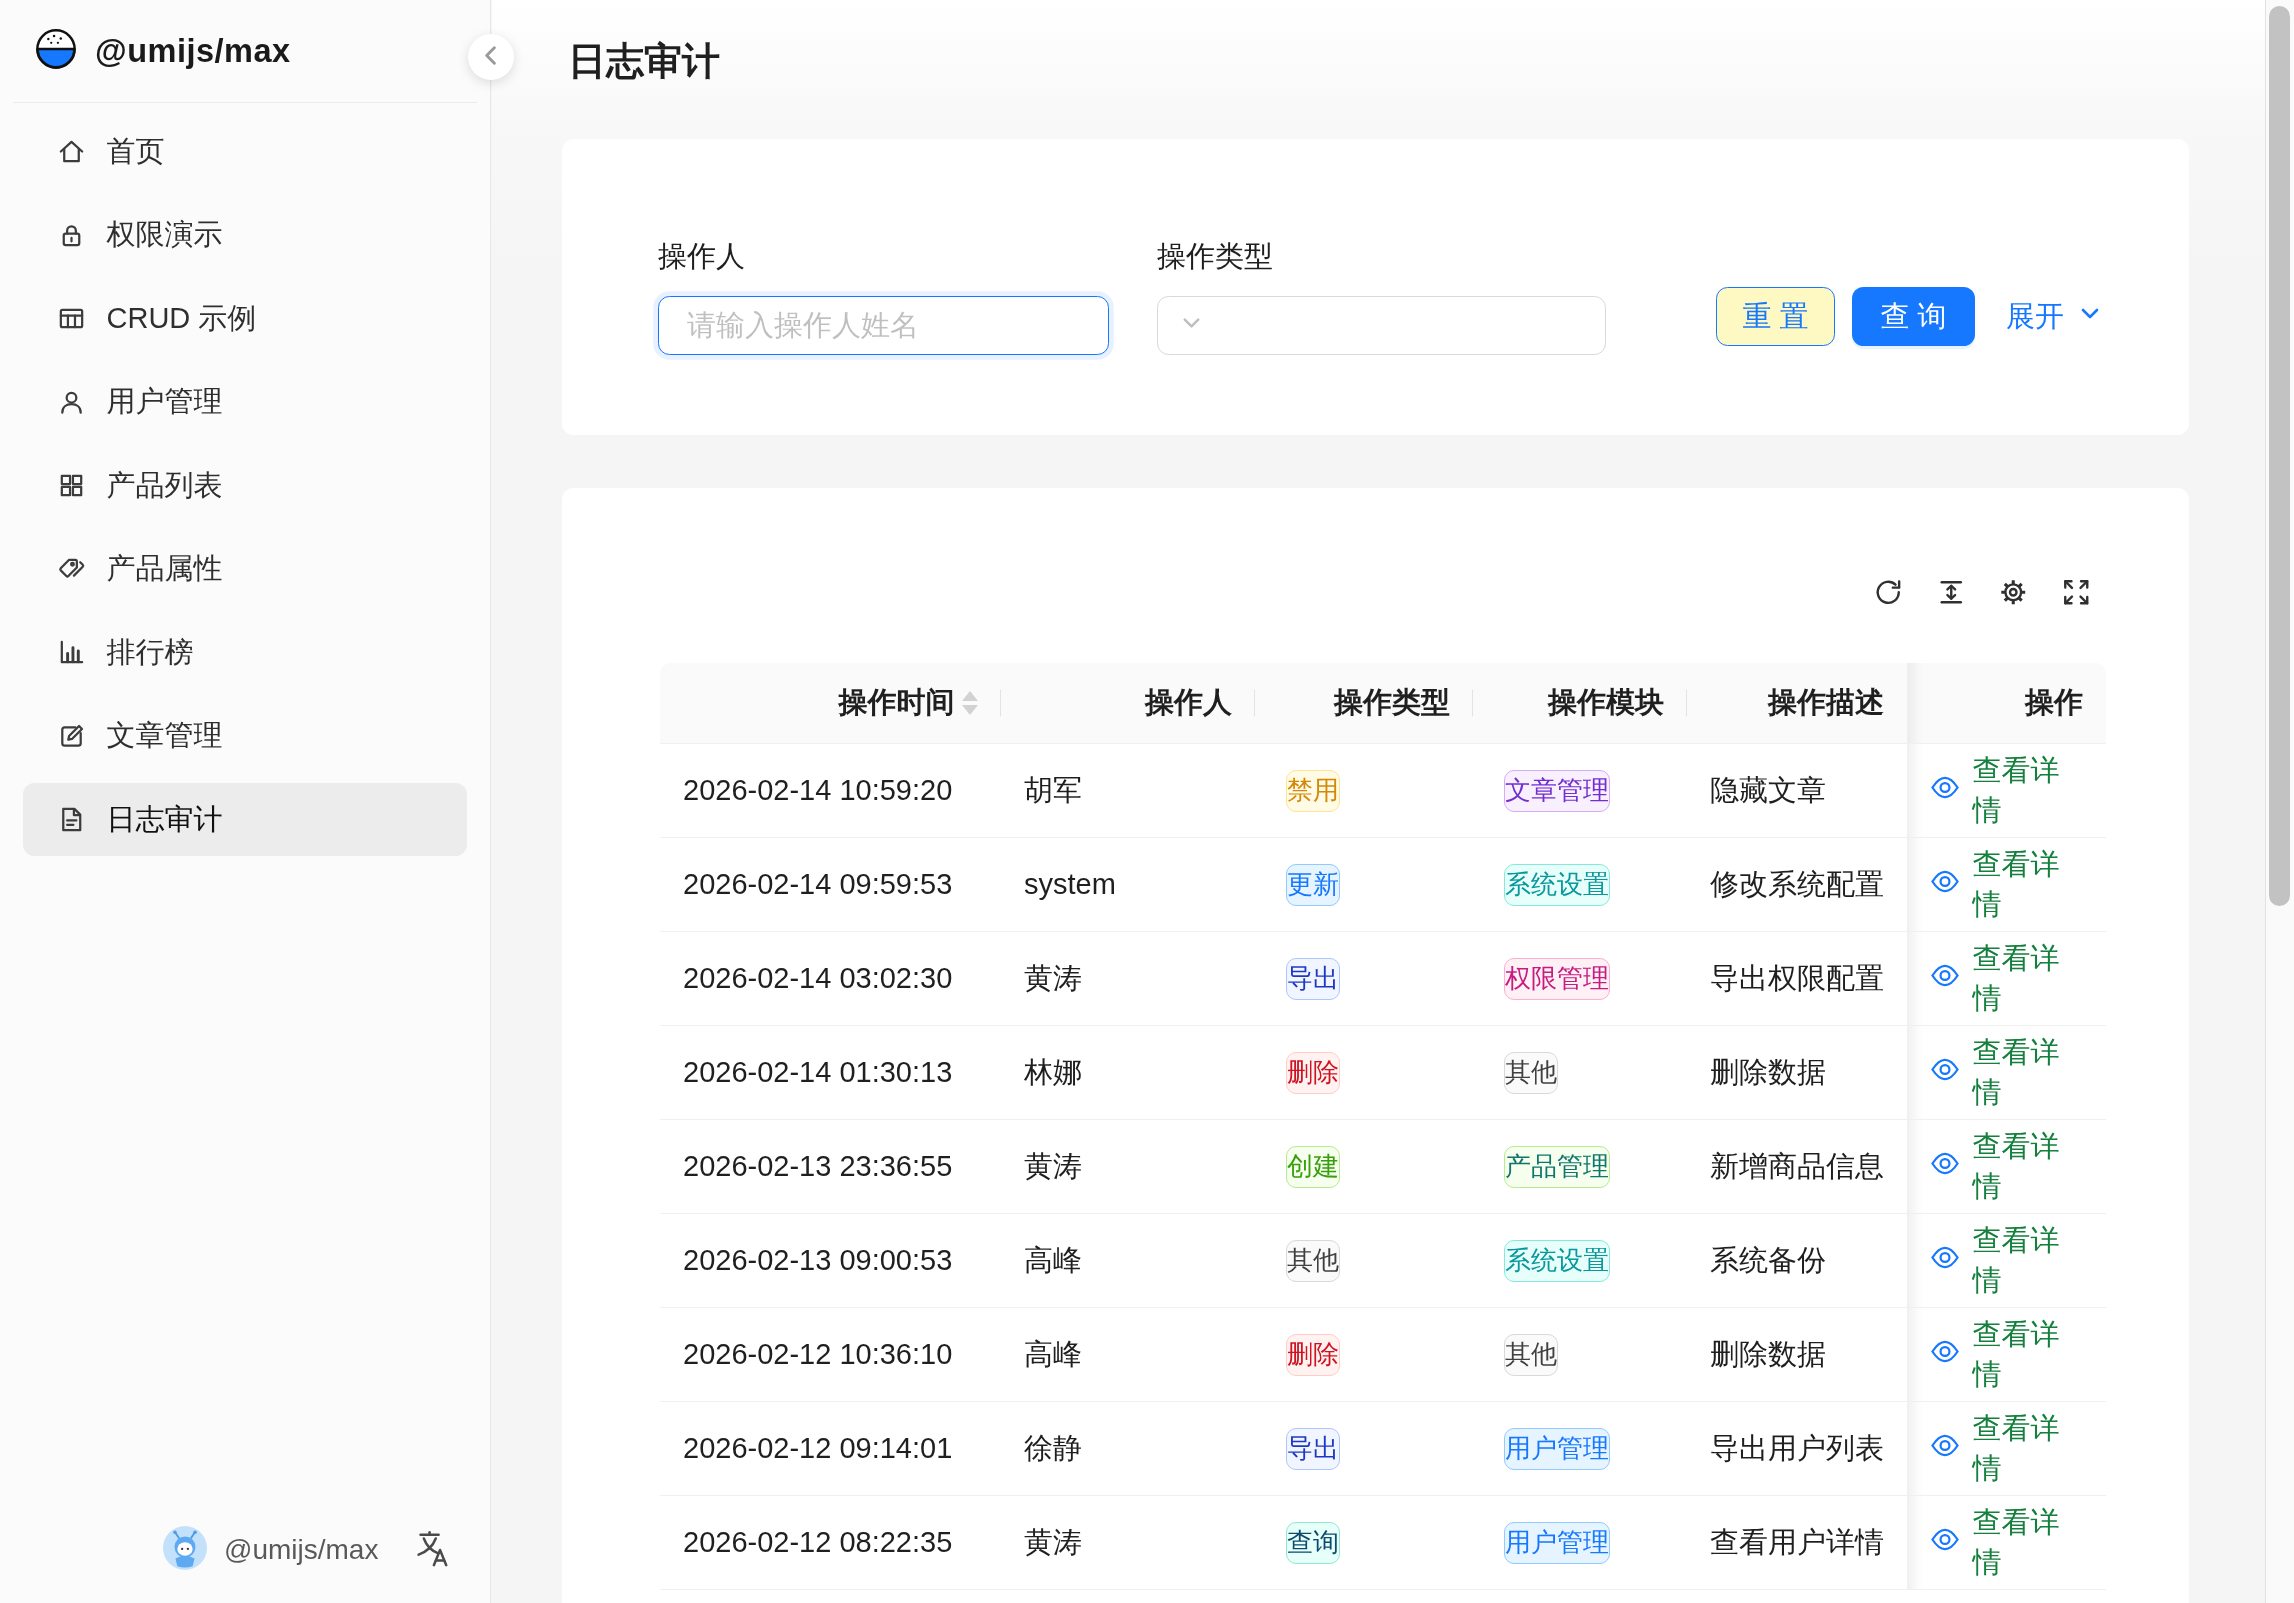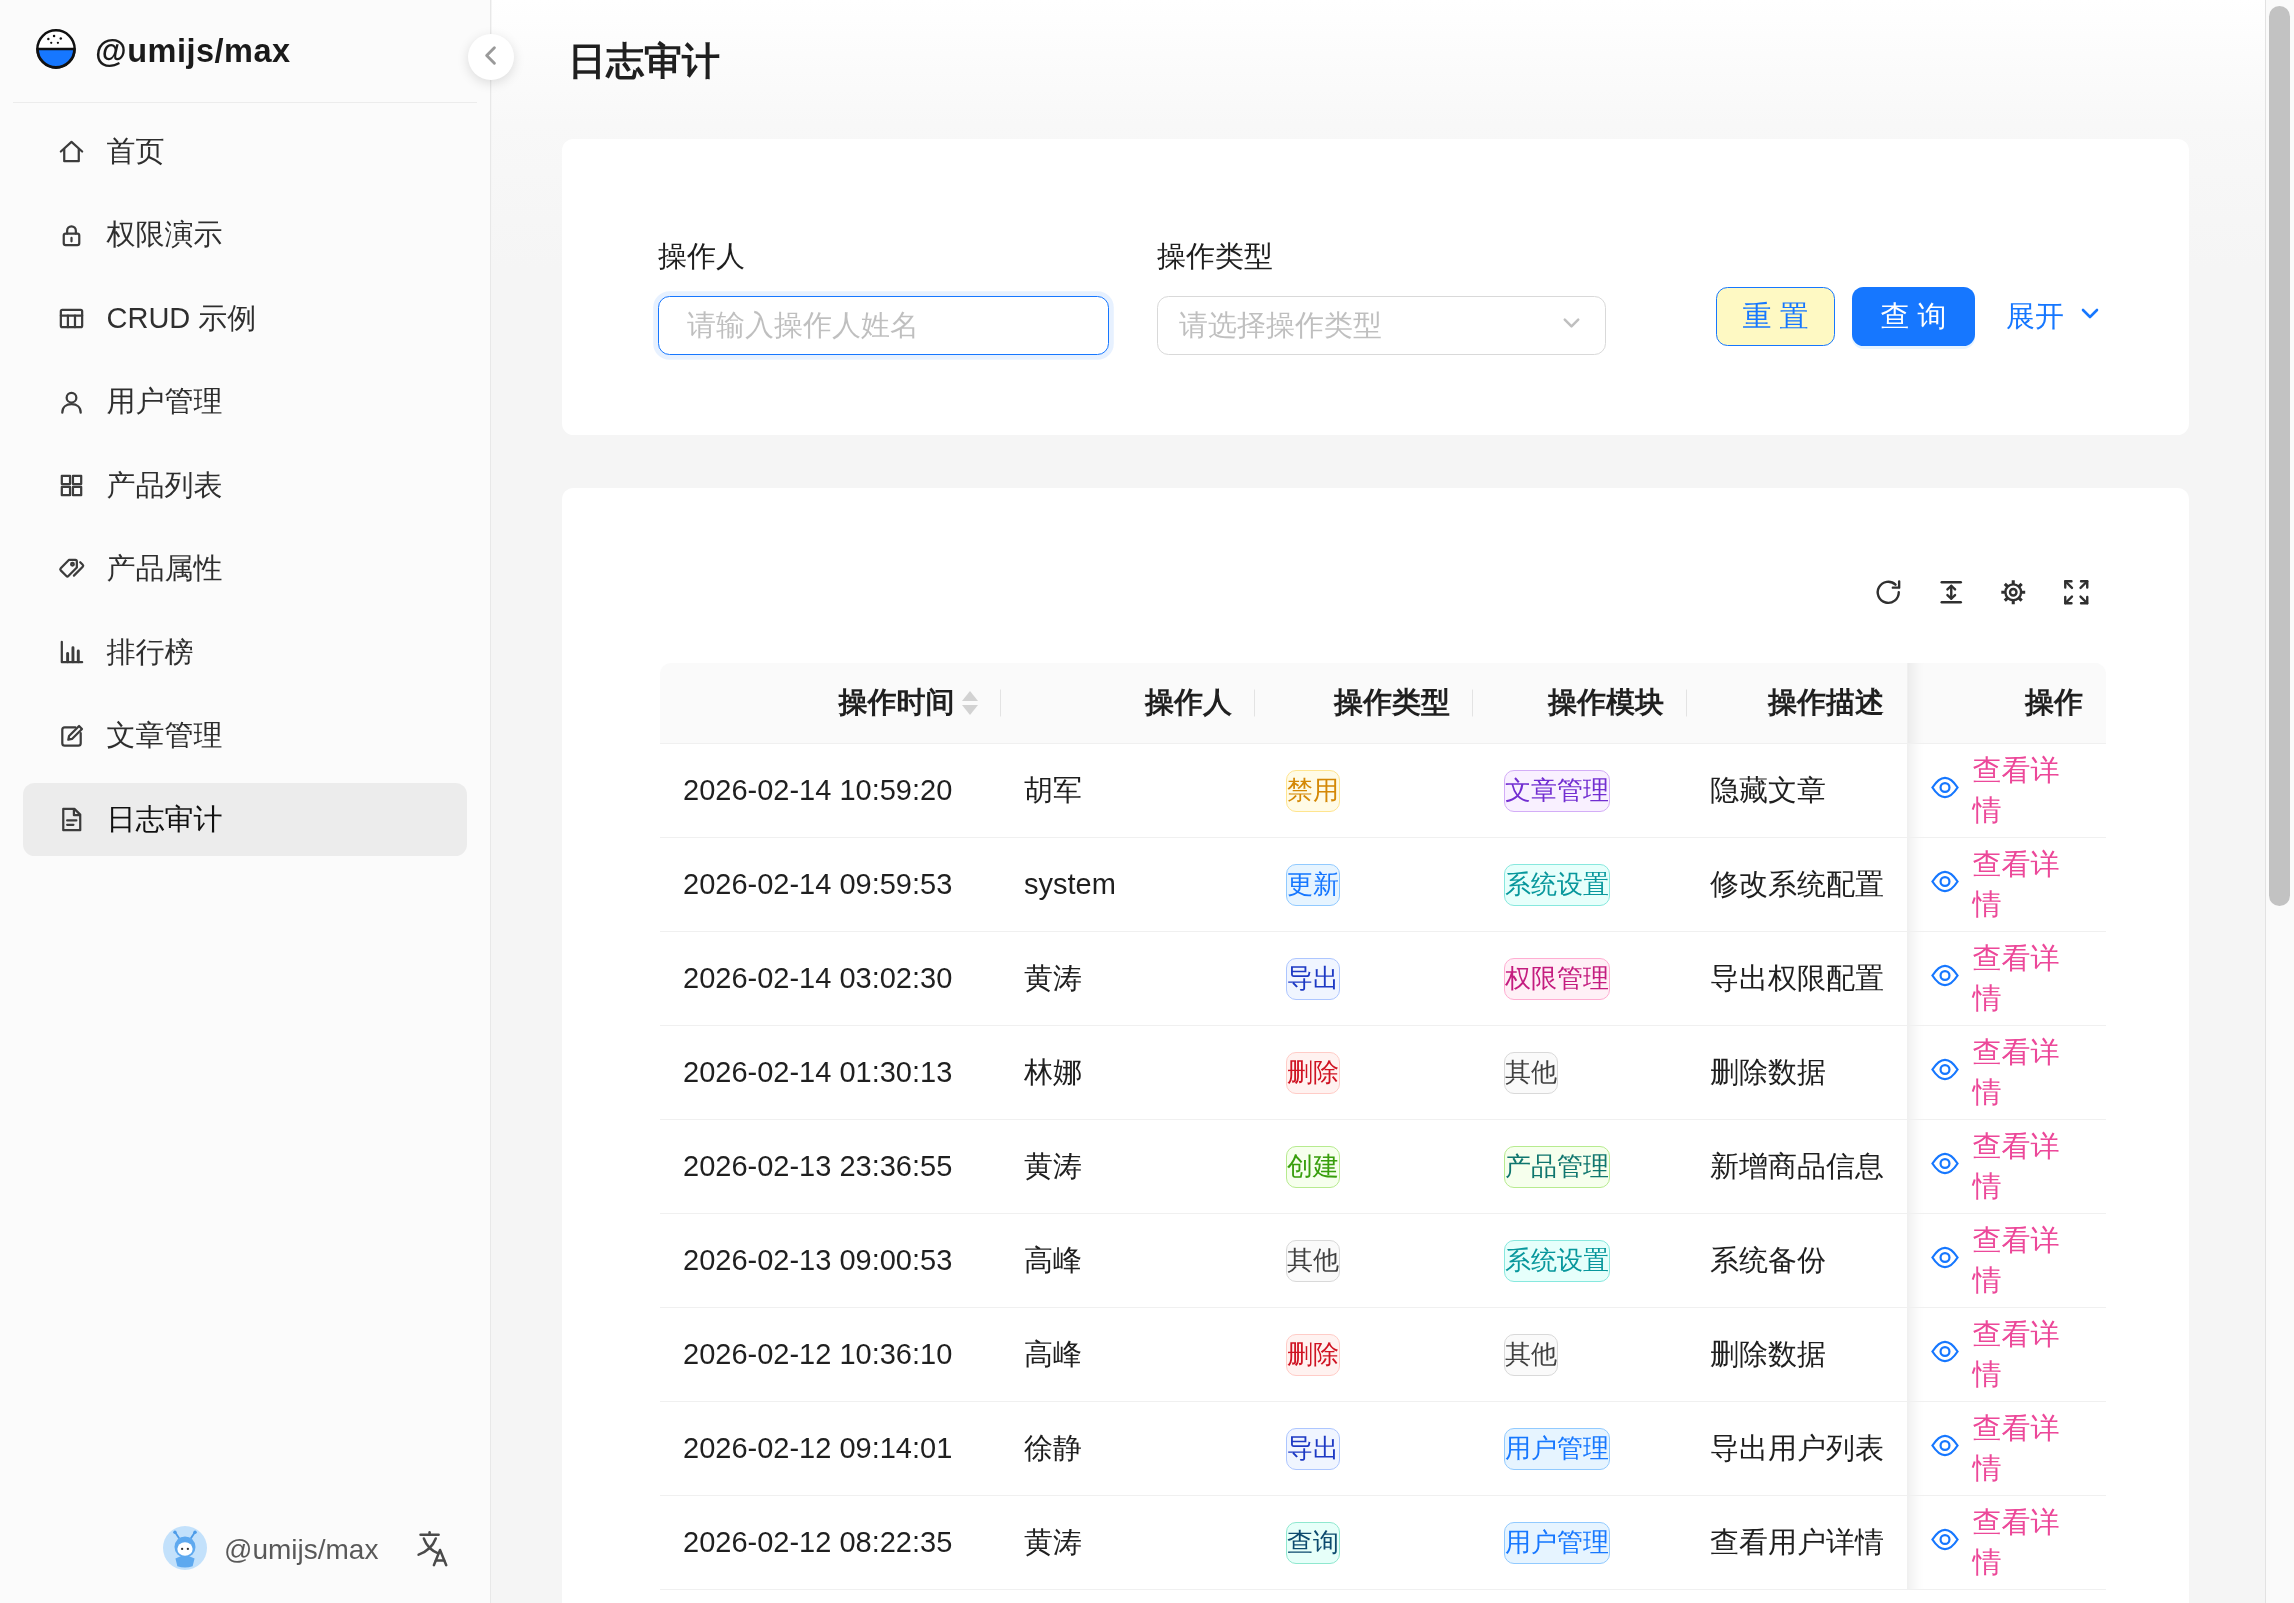--- a/index.html
+++ b/index.html
@@ -56,21 +56,21 @@
   .log-table th:nth-child(6){width:199px;}
   .log-table th:nth-child(-n+4)::after{content:'';position:absolute;right:0;top:50%;transform:translateY(-50%);width:1px;height:27px;background:rgba(0,0,0,.09);}
   .log-table td{height:94px;padding:0 23px;font-size:29px;color:rgba(0,0,0,.88);border-bottom:1px solid #f0f0f0;background:#fff;box-sizing:border-box;}
   .log-table th:last-child,.log-table td:last-child{box-shadow:inset 1px 0 0 #f0f0f0, inset 19px 0 15.3px -15.3px rgba(0,0,0,.09);}
   .th-inner{display:flex;align-items:center;justify-content:flex-end;}
   .sorter{display:flex;flex-direction:column;gap:4.8px;margin-left:7.6px;}
   .caret{width:0;height:0;border-left:8.6px solid transparent;border-right:8.6px solid transparent;}
   .caret.up{border-bottom:10.5px solid #d2d2d2;}
   .caret.down{border-top:10.5px solid #d2d2d2;}
   .tag{display:inline-block;height:42px;line-height:38px;padding:0 0;border-radius:10px;font-size:26px;border:1.9px solid;box-sizing:border-box;white-space:nowrap;margin-left:8px;}
-  .action-link{display:flex;align-items:center;gap:12.4px;color:#ec4899;font-size:29px;cursor:pointer;text-decoration:none;}
+  .action-link{display:flex;align-items:center;gap:12.4px;color:#15803d;font-size:29px;cursor:pointer;text-decoration:none;}
 
   
   .scrollbar{position:absolute;right:0;top:0;width:29px;height:1604px;background:#fafafa;border-left:1px solid #e2e2e2;box-sizing:border-box;z-index:20;}
   .scroll-thumb{position:absolute;left:2.9px;top:5.7px;width:21px;height:900px;border-radius:10.5px;background:#c2c2c2;}
 </style>
 </head>
 <body>
 
 <div class="canvas">
 
@@ -228,21 +228,20 @@
     <section class="card filter-card">
       <div class="field field-operator">
         <label>操作人</label>
         <div class="control input">
           <span class="placeholder">请输入操作人姓名</span>
         </div>
       </div>
       <div class="field field-type">
         <label>操作类型</label>
         <div class="control select">
-          <span class="placeholder">请选择操作类型</span>
           <span class="mi">
             <svg width="25" height="25" viewBox="0 0 26 26" fill="none" stroke="#bfbfbf" stroke-width="2.6" stroke-linecap="round" stroke-linejoin="round">
                 <path d="M6 10 l7 7 7-7"></path>
               </svg>
           </span>
         </div>
       </div>
       <button class="btn reset">重 置</button>
       <button class="btn primary">查 询</button>
       <a class="expand">

